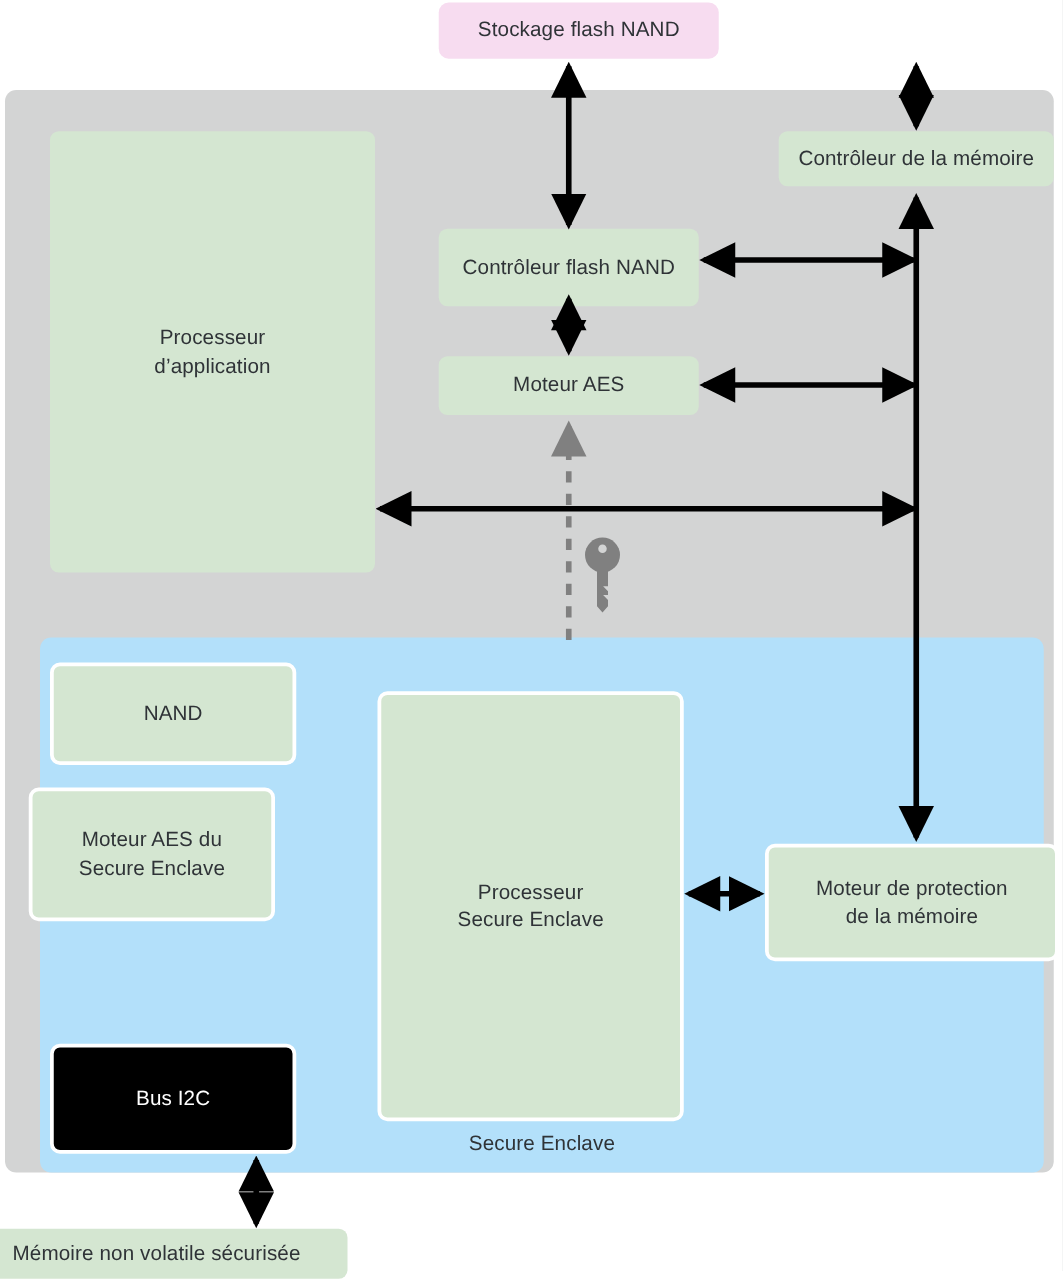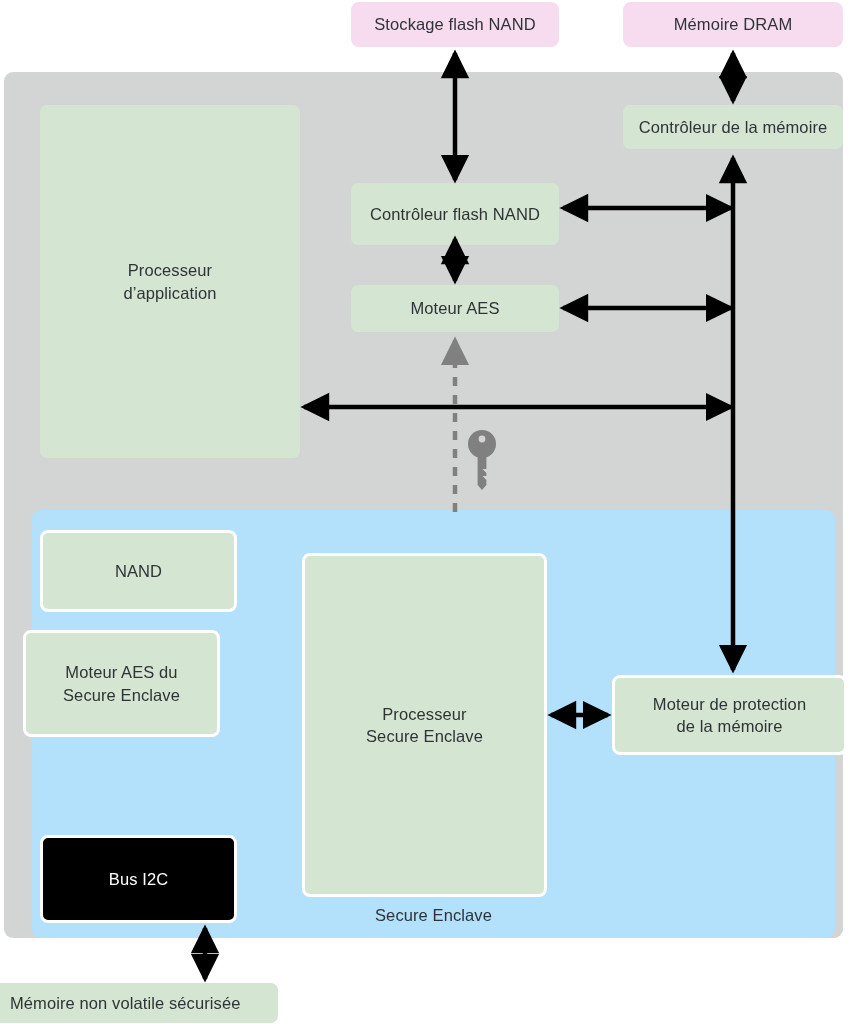--- a/index.html
+++ b/index.html
@@ -86,32 +86,32 @@
     background: #f7dcf0;
     border-radius: 8px;
   }
   .black {
     background: #000000;
     border-radius: 8px;
     color: #ffffff;
     border: 3px solid #ffffff;
   }
   
-  .n-nand-storage   { left: 351px; top: 2px;   width: 208px; height: 45px; }
+  .n-nand-storage   { left: 351px; top: 2px;   width: 224px; height: 45px; }
   .n-dram           { left: 623px; top: 2px;   width: 220px; height: 45px; }
   .n-mem-ctrl       { left: 623px; top: 105px; width: 220px; height: 44px; }
   .n-app-proc       { left: 40px;  top: 105px; width: 260px; height: 353px; }
   .n-nand-ctrl      { left: 351px; top: 183px; width: 208px; height: 62px; }
   .n-aes            { left: 351px; top: 285px; width: 208px; height: 47px; }
   .n-trng           { left: 40px;  top: 530px; width: 197px; height: 82px; }
   .n-se-aes         { left: 23px;  top: 630px; width: 197px; height: 107px; }
   .n-pka            { left: 40px;  top: 735px; width: 197px; height: 82px; }
   .n-i2c            { left: 40px;  top: 835px; width: 197px; height: 88px; }
   .n-se-proc        { left: 302px; top: 553px; width: 245px; height: 344px; }
-  .n-mem-prot       { left: 612px; top: 675px; width: 235px; height: 80px; }
+  .n-mem-prot       { left: 612px; top: 675px; width: 235px; height: 94px; }
   .n-nvm            { left: -18px; top: 983px; width: 296px; height: 40px;
                       justify-content: flex-start; padding-left: 28px; }
   
   svg.arrows {
     position: absolute;
     left: 0;
     top: 0;
     width: 850px;
     height: 1024px;
     pointer-events: none;
@@ -134,23 +134,20 @@
   </div>
 
   <div class="box enclave">
     <span class="enclave-label">Secure Enclave</span>
   </div>
 
   <div class="box pink n-nand-storage">
     <span>Stockage flash NAND</span>
   </div>
 
-  <div class="box pink n-dram">
-    <span>Mémoire DRAM</span>
-  </div>
 
   <div class="box green n-mem-ctrl">
     <span>Contrôleur de la mémoire</span>
   </div>
 
   <div class="box green n-app-proc">
     <div>
       <div>Processeur</div>
       <div>d’application</div>
     </div>

